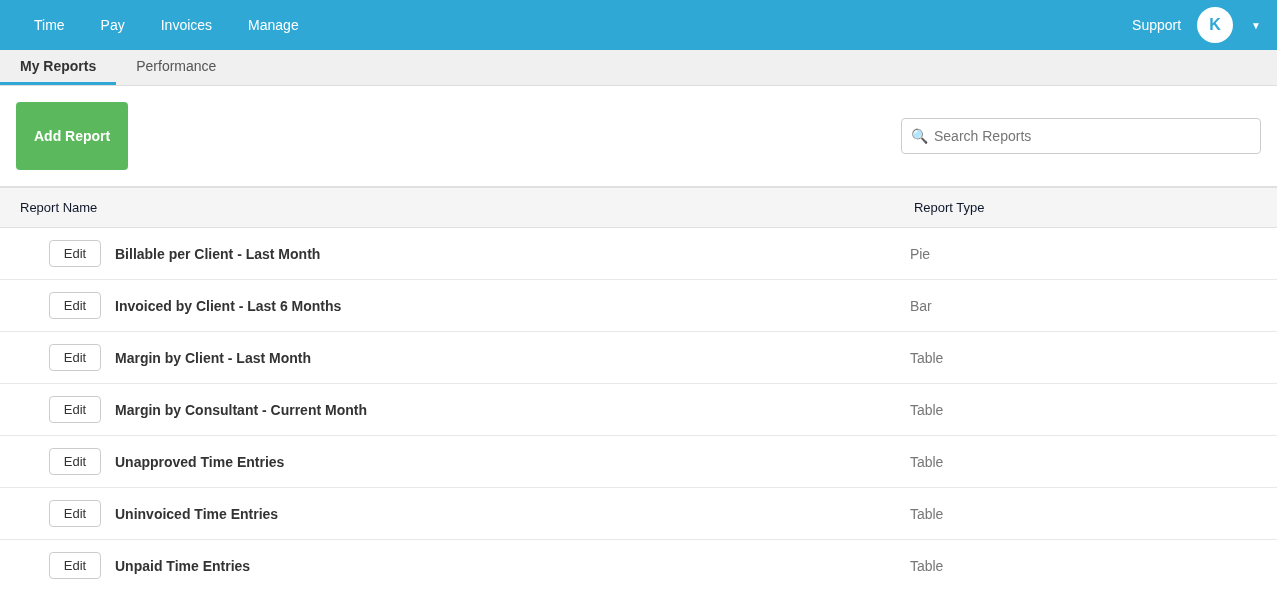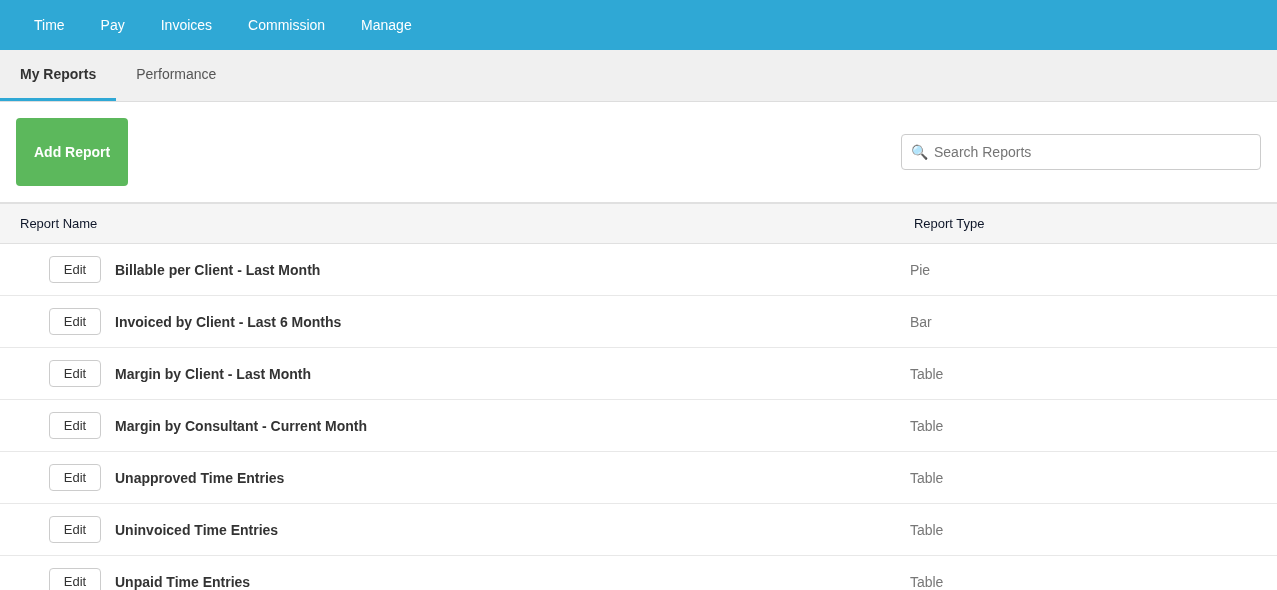--- a/index.html
+++ b/index.html
@@ -60,21 +60,21 @@
       font-size: 10px;
       margin-left: 2px;
       cursor: pointer;
     }
 
     
     .sub-nav {
       background: #f0f0f0;
       display: flex;
       align-items: flex-end;
-      height: 52px;
+      height: 36px;
       padding: 0 0px;
       border-bottom: 1px solid #ddd;
     }
     .sub-nav-item {
       padding: 14px 20px;
       cursor: pointer;
       font-size: 14px;
       color: #555;
       border-bottom: 3px solid transparent;
       height: 100%;
@@ -186,23 +186,27 @@
   </style>
 </head>
 <body>
 
 <nav class="top-nav">
   <div class="top-nav-items">
 
       <div class="nav-item">Time</div>
       <div class="nav-item">Pay</div>
       <div class="nav-item">Invoices</div>
-      <div class="nav-item">Commission</div>
       <div class="nav-item">Manage</div>
     </div>
+  <div class="nav-right">
+    <span class="support-link">Support</span>
+    <div class="avatar">K</div>
+    <span class="chevron-down">▼</span>
+  </div>
 </nav>
 
 <div class="sub-nav">
 
 <div class="sub-nav-item active">My Reports</div>
     <div class="sub-nav-item">Performance</div>
   </div>
 
 <div class="toolbar">
   <button class="add-report-btn">Add Report</button>

